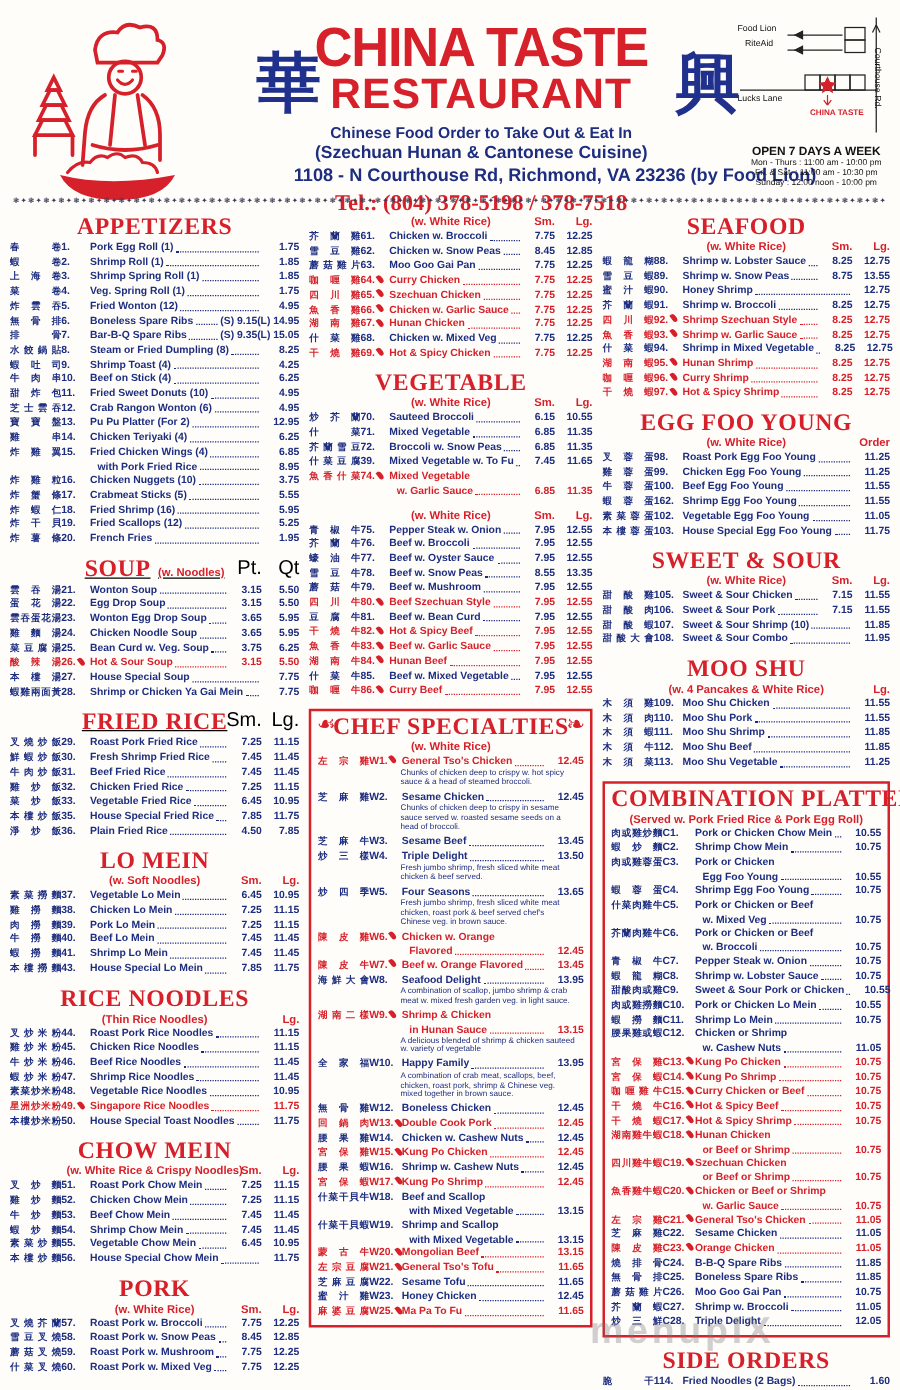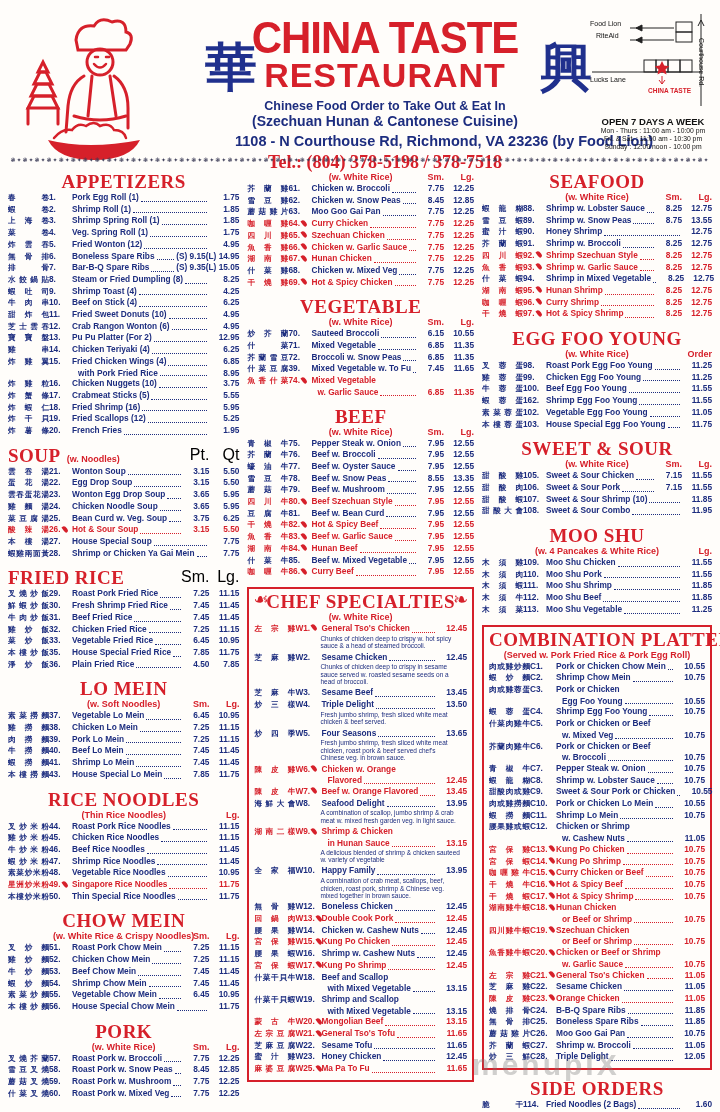--- a/index.html
+++ b/index.html
@@ -34,21 +34,21 @@
   .col{display:flex;flex-direction:column;}
   .col0{width:238px;} .col1{width:228px;} .col2{width:230px;}
   .sec{margin-bottom:9px;}
   .sec-title{font-family:"Liberation Serif",serif;font-weight:bold;color:var(--red);
              font-size:19px;line-height:20px;text-align:center;letter-spacing:0.5px;white-space:nowrap;}
   .sec-subrow{display:flex;align-items:flex-end;justify-content:center;position:relative;
               color:var(--red);font-weight:bold;font-size:9px;line-height:11px;}
   .sec-sub{color:var(--red);}
   .sec-cols{position:absolute;right:0;display:flex;}
   .sec-cols .cl{min-width:30px;text-align:right;}
-  .inlinehead{display:flex;align-items:baseline;justify-content:flex-start;position:relative;}
+  .inlinehead{display:flex;align-items:baseline;justify-content:center;position:relative;text-decoration:underline;}
   .inlinehead .sec-title{display:inline;}
   .inlinehead .sec-sub{margin-left:6px;font-size:9px;font-weight:bold;}
   
   .item{display:flex;align-items:baseline;color:var(--blue);font-weight:bold;
         font-size:8.3px;line-height:10.7px;}
   .item.sp{color:var(--red);}
   .cnc{flex:none;width:41px;font-size:7.6px;text-align:justify;text-align-last:justify;
        overflow:hidden;white-space:nowrap;letter-spacing:0px;}
   .no{flex:none;width:23px;white-space:nowrap;}
   .boxed .no{width:26px;}
@@ -546,21 +546,21 @@
           <div class="item sp">
             <span class="cnc">星洲炒米粉</span>
             <span class="no">49.<span class="pep"></span></span>
             <span class="nm">Singapore Rice Noodles</span>
             <span class="leader"></span>
             <span class="p2">11.75</span>
           </div>
           <div class="item">
             <span class="cnc">本樓炒米粉</span>
             <span class="no">50.</span>
-            <span class="nm">Thin Special Rice Noodles</span>
+            <span class="nm">House Special Toast Noodles</span>
             <span class="leader"></span>
             <span class="p2">11.75</span>
           </div>
         </div>
         <div class="sec">
           <div class="sec-title">CHOW MEIN</div>
           <div class="sec-subrow">
             <span class="sec-sub">(w. White Rice &amp; Crispy Noodles)</span>
             <span class="sec-cols">
               <span class="cl">Sm.</span>
@@ -789,21 +789,20 @@
           <div class="item sp">
             <span class="cnc"></span>
             <span class="no"></span>
             <span class="nm ind">w. Garlic Sauce</span>
             <span class="leader"></span>
             <span class="p1">6.85</span>
             <span class="p2">11.35</span>
           </div>
         </div>
         <div class="sec">
-          <div class="sec-title">BEEF</div>
           <div class="sec-subrow">
             <span class="sec-sub">(w. White Rice)</span>
             <span class="sec-cols">
               <span class="cl">Sm.</span>
               <span class="cl">Lg.</span>
             </span>
           </div>
           <div class="item">
             <span class="cnc">青椒牛</span>
             <span class="no">75.</span>

